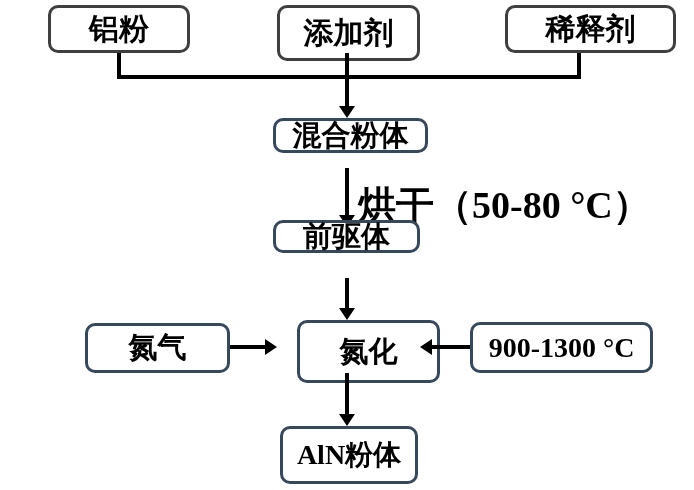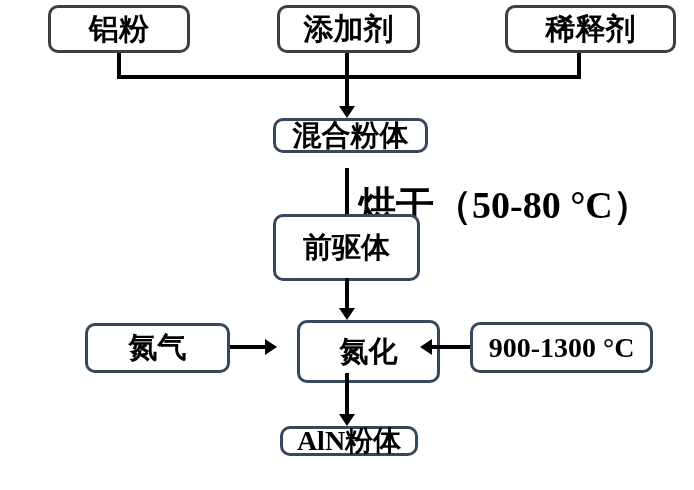--- a/index.html
+++ b/index.html
@@ -69,42 +69,42 @@
   }
 </style>
 </head>
 <body>
 
 <div id="canvas">
 
   <div class="node top" style="left:48px; top:5px; width:142px; height:48px;">
     <span>铝粉</span>
   </div>
-  <div class="node top" style="left:277px; top:5px; width:143px; height:48px;">
+  <div class="node top" style="left:277px; top:5px; width:143px; height:56px;">
     <span>添加剂</span>
   </div>
   <div class="node top" style="left:505px; top:5px; width:171px; height:48px;">
     <span>稀释剂</span>
   </div>
 
   <div class="line" style="left:117px; top:53px; width:4px; height:26px;"></div>
   <div class="line" style="left:577px; top:53px; width:4px; height:26px;"></div>
   <div class="line" style="left:117px; top:75px; width:464px; height:4px;"></div>
   <div class="line" style="left:345px; top:53px; width:4px; height:53px;"></div>
   <div class="arrowhead down" style="left:339px; top:106px;"></div>
 
   <div class="node accent" style="left:273px; top:118px; width:155px; height:35px;">
     <span>混合粉体</span>
   </div>
 
   <div class="line" style="left:345px; top:168px; width:4px; height:47px;"></div>
   <div class="arrowhead down" style="left:339px; top:215px;"></div>
   <div class="edge-label" style="left:358px; top:180px;">烘干（50-80 °C）</div>
 
-  <div class="node accent" style="left:273px; top:214px; width:147px; height:67px;">
+  <div class="node accent" style="left:273px; top:220px; width:147px; height:33px;">
     <span>前驱体</span>
   </div>
 
   <div class="line" style="left:345px; top:278px; width:4px; height:30px;"></div>
   <div class="arrowhead down" style="left:339px; top:308px;"></div>
 
   <div class="node accent" style="left:85px; top:323px; width:145px; height:50px;">
     <span>氮气</span>
   </div>
 
@@ -117,17 +117,17 @@
 
   <div class="arrowhead left" style="left:420px; top:339px;"></div>
   <div class="line" style="left:432px; top:345px; width:38px; height:4px;"></div>
   <div class="node accent" style="left:470px; top:322px; width:183px; height:51px; font-size:28px;">
     <span>900-1300 °C</span>
   </div>
 
   <div class="line" style="left:345px; top:373px; width:4px; height:41px;"></div>
   <div class="arrowhead down" style="left:339px; top:414px;"></div>
 
-  <div class="node accent" style="left:280px; top:426px; width:138px; height:30px; font-size:28px;">
+  <div class="node accent" style="left:280px; top:426px; width:138px; height:58px; font-size:28px;">
     <span>AlN粉体</span>
   </div>
 
 </div>
 
 </body></html>

